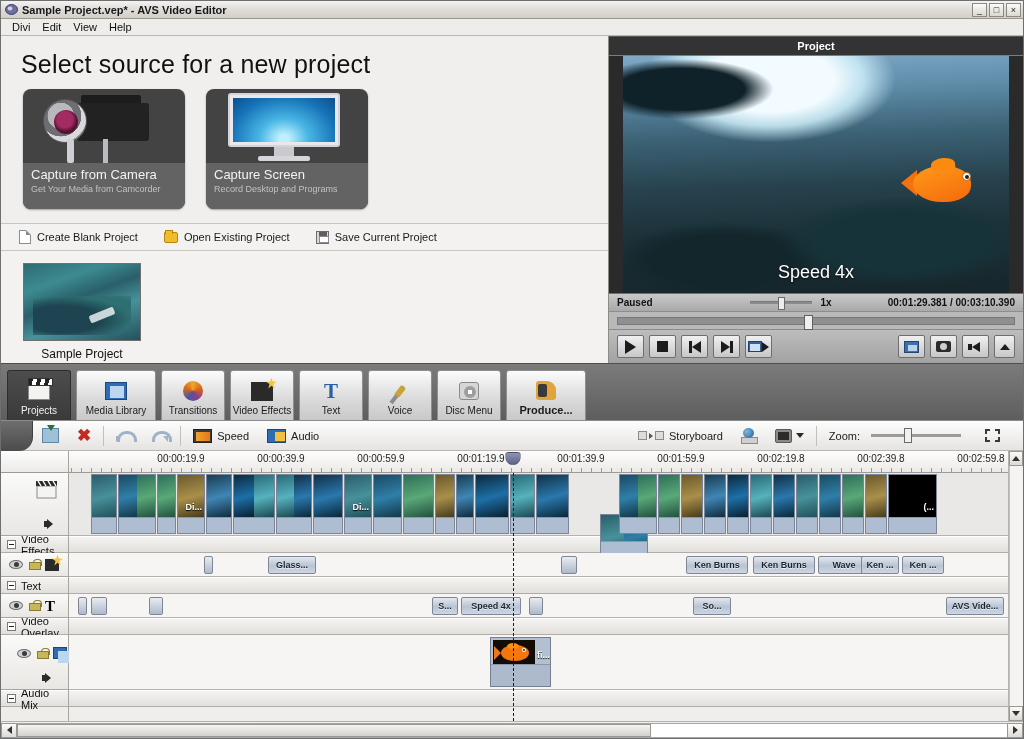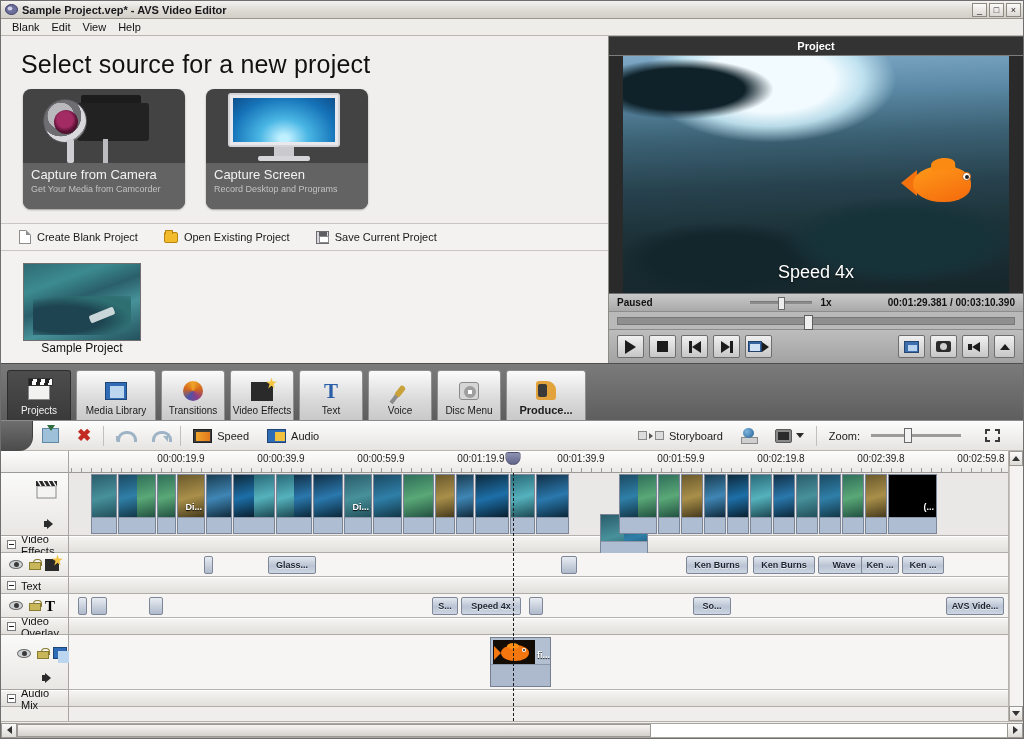--- a/index.html
+++ b/index.html
@@ -90,21 +90,21 @@
   .proj-area { flex:1; background:#f4f2f0; padding:12px 0 0 22px; }
   .proj-thumb { width:118px; }
   .proj-thumb .pt-img { width:118px; height:78px; border:1px solid #6f6f6f;
      background:linear-gradient(160deg,#2f6b75 0%,#3c8b90 25%,#2a5f6a 45%,#47929a 65%,#23515c 100%);
      position:relative; overflow:hidden;}
   .proj-thumb .pt-img:before{content:"";position:absolute;left:8%;top:42%;width:84%;height:52%;
      background:radial-gradient(ellipse at 30% 60%,#1d4450 0 40%,transparent 70%),
                 radial-gradient(ellipse at 72% 40%,#2e6f72 0 40%,transparent 72%);}
   .proj-thumb .pt-img:after{content:"";position:absolute;left:56%;top:62%;width:26px;height:8px;
      background:#e8eef0;transform:rotate(-22deg);border-radius:2px;opacity:.85;}
-  .proj-thumb .pt-name { text-align:center; font-size:12px; margin-top:0; color:#111; }
+  .proj-thumb .pt-name { text-align:center; font-size:12px; margin-top:6px; color:#111; }
 
   
   .rightpane { flex:1; background:#2f2f2f; display:flex; flex-direction:column; }
   .prev-hdr { height:20px; flex:0 0 20px; background:#333; color:#fff; font-size:11px; font-weight:bold;
               display:flex; align-items:center; justify-content:center; border-bottom:1px solid #7d7d7d;
               border-top:1px solid #575757;}
   .prev-video { flex:1; position:relative; background:#1d1d1d; overflow:hidden;
                 border-left:14px solid #2a2a2a; border-right:14px solid #2a2a2a;}
   .pv-bg { position:absolute; inset:0;
      background:
@@ -318,21 +318,21 @@
     </span>
     <span class="tb-title">Sample Project.vep* - AVS Video Editor</span>
     <span class="winbtns">
       <span class="winbtn">_</span>
       <span class="winbtn">□</span>
       <span class="winbtn">×</span>
     </span>
   </div>
 
   <div class="menubar">
-    <span>Blank</span>
+    <span>Divi</span>
     <span>Edit</span>
     <span>View</span>
     <span>Help</span>
   </div>
 
   <div class="upper">
 
     <div class="leftpane">
       <div class="src-title">Select source for a new project</div>
 

